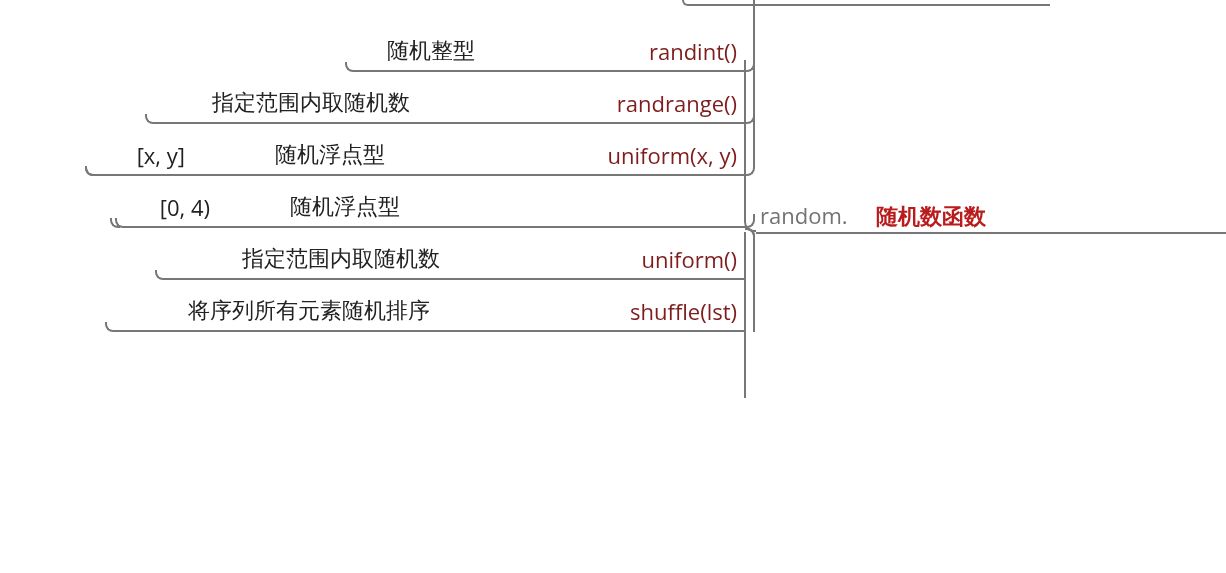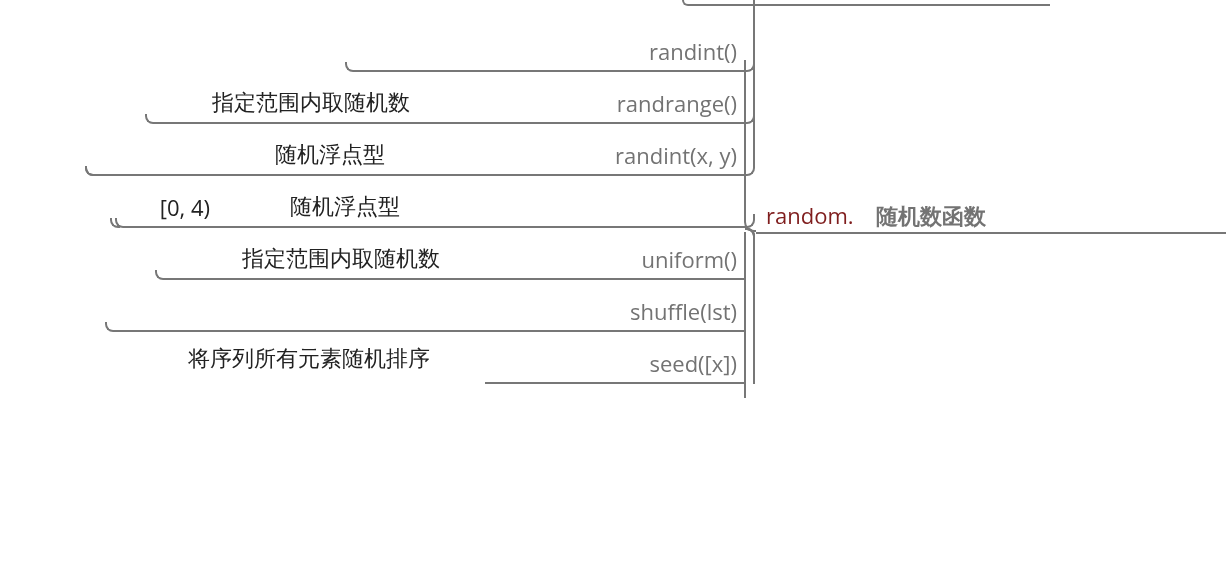--- a/index.html
+++ b/index.html
@@ -14,30 +14,29 @@
     background: #fff;
   }
   .canvas { position: relative; width: 1226px; height: 573px; }
 
   
   .root-label {
     position: absolute;
     left: 876px;
     top: 200px;
     font-weight: 700;
+    color: #b91c1c;
+    padding-bottom: 4px;
+  }
+  .root-prefix {
+    position: absolute;
+    left: 760px;
+    top: 200px;
     color: #737373;
     padding-bottom: 4px;
-  }
-  .root-prefix {
-    position: absolute;
-    left: 760px;
-    top: 200px;
-    color: #7f1d1d;
-    padding-bottom: 4px;
-    margin-left: 6px;
   }
   
   .root-underline {
     position: absolute;
     left: 756px;
     top: 232px;
     width: 470px;
     height: 0;
     border-top: 2px solid #777;
   }
@@ -64,21 +63,21 @@
     position: relative;
     height: 52px;
     display: flex;
     align-items: flex-end;
     justify-content: flex-end;
     padding-bottom: 6px;
   }
   .node .label {
     position: relative;
     padding-right: 8px;
-    color: #737373;
+    color: #7f1d1d;
   }
   
   .node .ul {
     position: absolute;
     bottom: 0;
     height: 0;
     border-top: 2px solid #777;
   }
   
   .node .hook {
@@ -199,21 +198,21 @@
     </div>
 
     <div class="node above">
       <span class="label">randrange()</span>
       <div class="ul" style="left:-330px; right:0;"></div>
       <div class="hook" style="height:118px;"></div>
       <div class="lhook" style="left:-340px;"></div>
     </div>
 
     <div class="node above">
-      <span class="label">randint(x, y)</span>
+      <span class="label">uniform(x, y)</span>
       <div class="ul" style="left:-390px; right:0;"></div>
       <div class="hook" style="height:66px;"></div>
       <div class="lhook" style="left:-400px;"></div>
     </div>
 
     <div class="node above">
       <div class="ul" style="left:-360px; right:0;"></div>
       <div class="hook" style="height:14px;"></div>
       <div class="lhook" style="left:-370px;"></div>
     </div>
@@ -225,42 +224,43 @@
       <div class="lhook" style="left:-330px;"></div>
     </div>
 
     <div class="node below">
       <span class="label">shuffle(lst)</span>
       <div class="ul" style="left:-370px; right:0;"></div>
       <div class="hook" style="height:104px; top:-52px;"></div>
       <div class="lhook" style="left:-380px;"></div>
     </div>
 
-    <div class="node below">
-      <span class="label">seed([x])</span>
-      <div class="ul" style="left:0; right:0;"></div>
-      <div class="hook" style="height:156px; top:-104px;"></div>
-    </div>
-  </div>
-
+  </div>
+
+  <div class="desc" style="left:355px; top:20px; width:120px;">
+    <span>随机整型</span>
+  </div>
   <div class="desc" style="left:160px; top:72px; width:250px;">
     <span>指定范围内取随机数</span>
   </div>
   <div class="desc" style="left:225px; top:124px; width:160px;">
     <span>随机浮点型</span>
     <div class="lhook" style="left:-140px;"></div>
   </div>
   <div class="desc" style="left:240px; top:176px; width:160px;">
     <span>随机浮点型</span>
     <div class="lhook" style="left:-130px;"></div>
   </div>
   <div class="desc" style="left:170px; top:228px; width:270px;">
     <span>指定范围内取随机数</span>
   </div>
-  <div class="desc" style="left:120px; top:280px; width:310px;margin-top:48px;">
+  <div class="desc" style="left:120px; top:280px; width:310px;">
     <span>将序列所有元素随机排序</span>
   </div>
 
+  <div class="range" style="left:95px; top:124px; width:90px;">
+    <span>[x, y]</span>
+  </div>
   <div class="range" style="left:120px; top:176px; width:90px;">
     <span>[0, 4)</span>
   </div>
 
 </div>
 
 </body></html>

